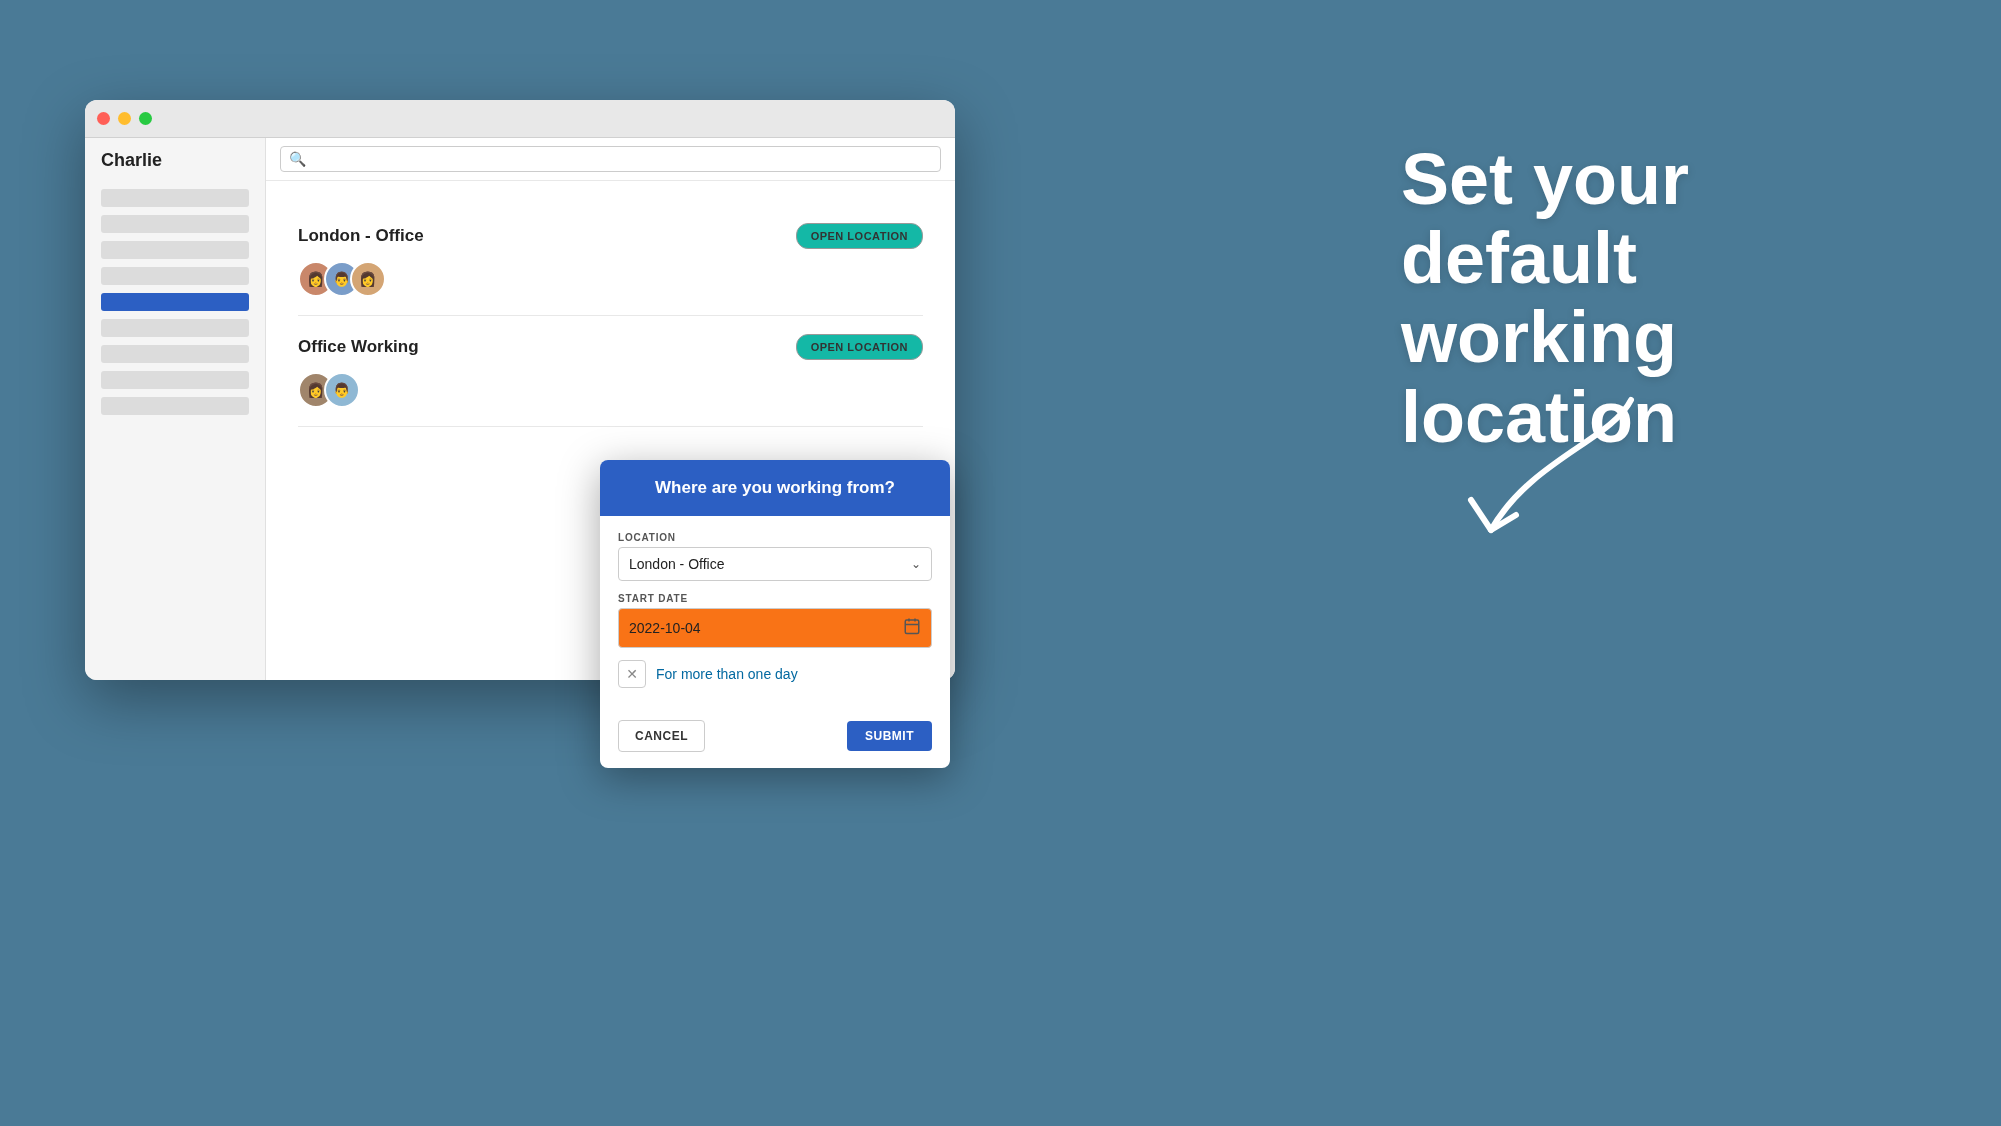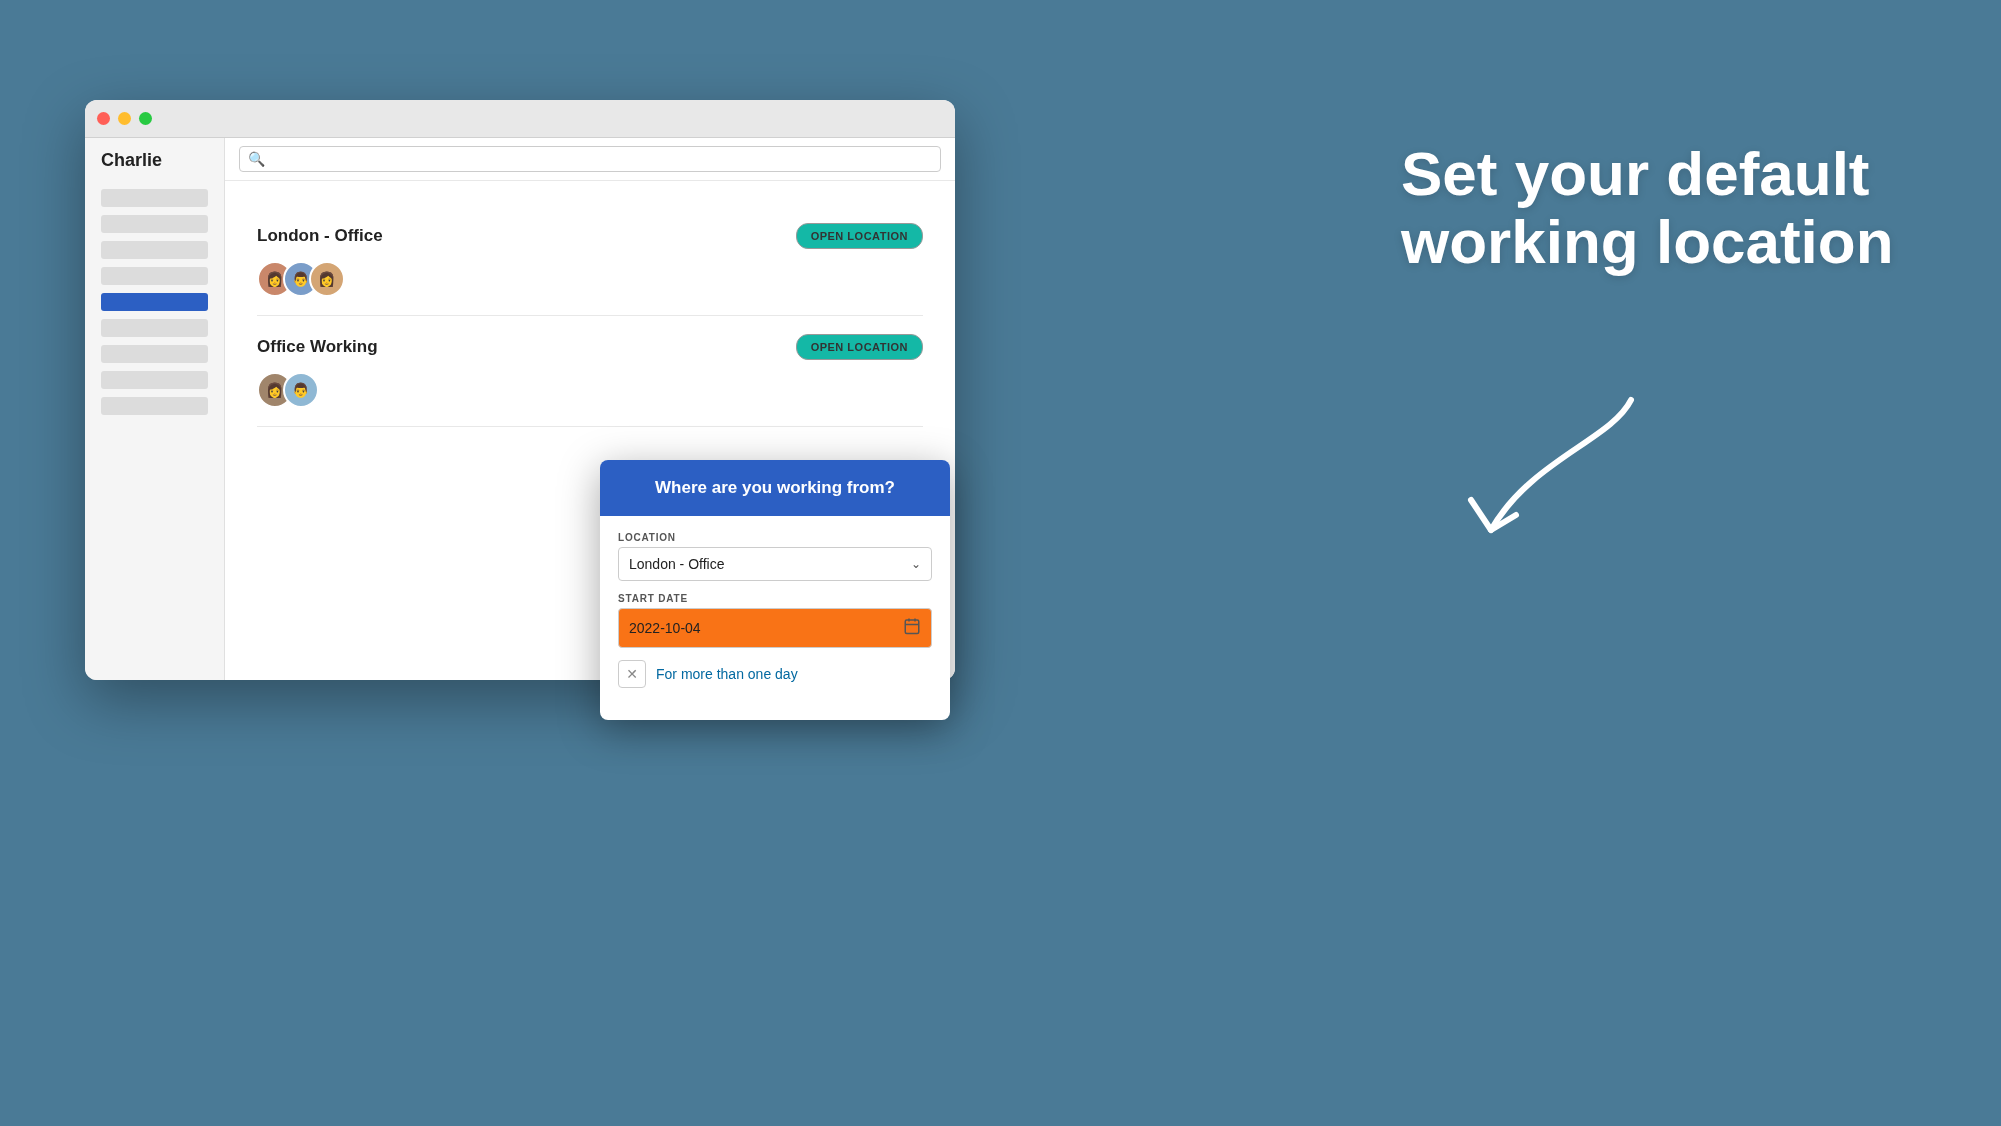--- a/index.html
+++ b/index.html
@@ -46,21 +46,21 @@
     .tl-yellow { background: #ffbd2e; }
     .tl-green { background: #28ca42; }
 
     .window-body {
       display: flex;
       height: calc(100% - 38px);
     }
 
     
     .sidebar {
-      width: 140px;
+      width: 181px;
       background: #f5f5f5;
       border-right: 1px solid #e0e0e0;
       padding: 12px 16px;
       display: flex;
       flex-direction: column;
       gap: 8px;
     }
 
     .sidebar-user {
       font-weight: 700;
@@ -310,21 +310,21 @@
     
     .right-text {
       position: absolute;
       top: 140px;
       right: 100px;
       width: 500px;
       color: white;
     }
 
     .promo-title {
-      font-size: 62px;
+      font-size: 72px;
       font-weight: 900;
       line-height: 1.1;
       text-shadow: 0 2px 8px rgba(0,0,0,0.15);
     }
 
     
     .arrow-svg {
       position: absolute;
       top: 380px;
       right: 350px;
@@ -429,20 +429,24 @@
     </div>
 
     <div class="checkbox-row">
       <div class="checkbox-outer">
         <span class="checkbox-x">✕</span>
       </div>
       <span class="checkbox-label">For more than one day</span>
     </div>
   </div>
 
+  <div class="dialog-footer">
+    <button class="btn-cancel">CANCEL</button>
+    <button class="btn-submit">SUBMIT</button>
+  </div>
 </div>
 
 <div class="right-text">
   <div class="promo-title">
     <span>Set your default</span><br>
     <span>working location</span>
   </div>
 </div>
 
 <svg class="arrow-svg" viewBox="0 0 200 180" fill="none" xmlns="http://www.w3.org/2000/svg">

